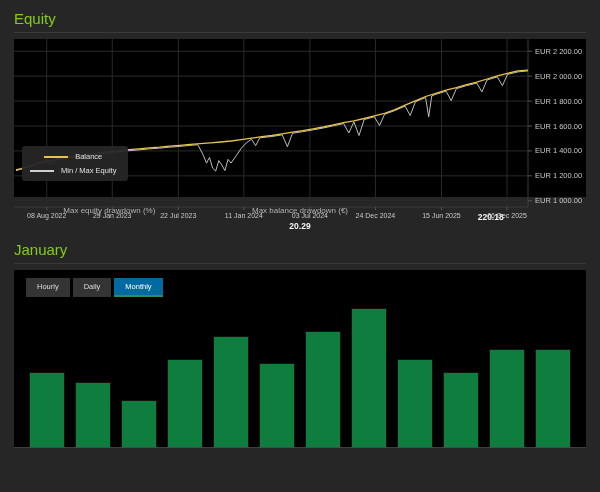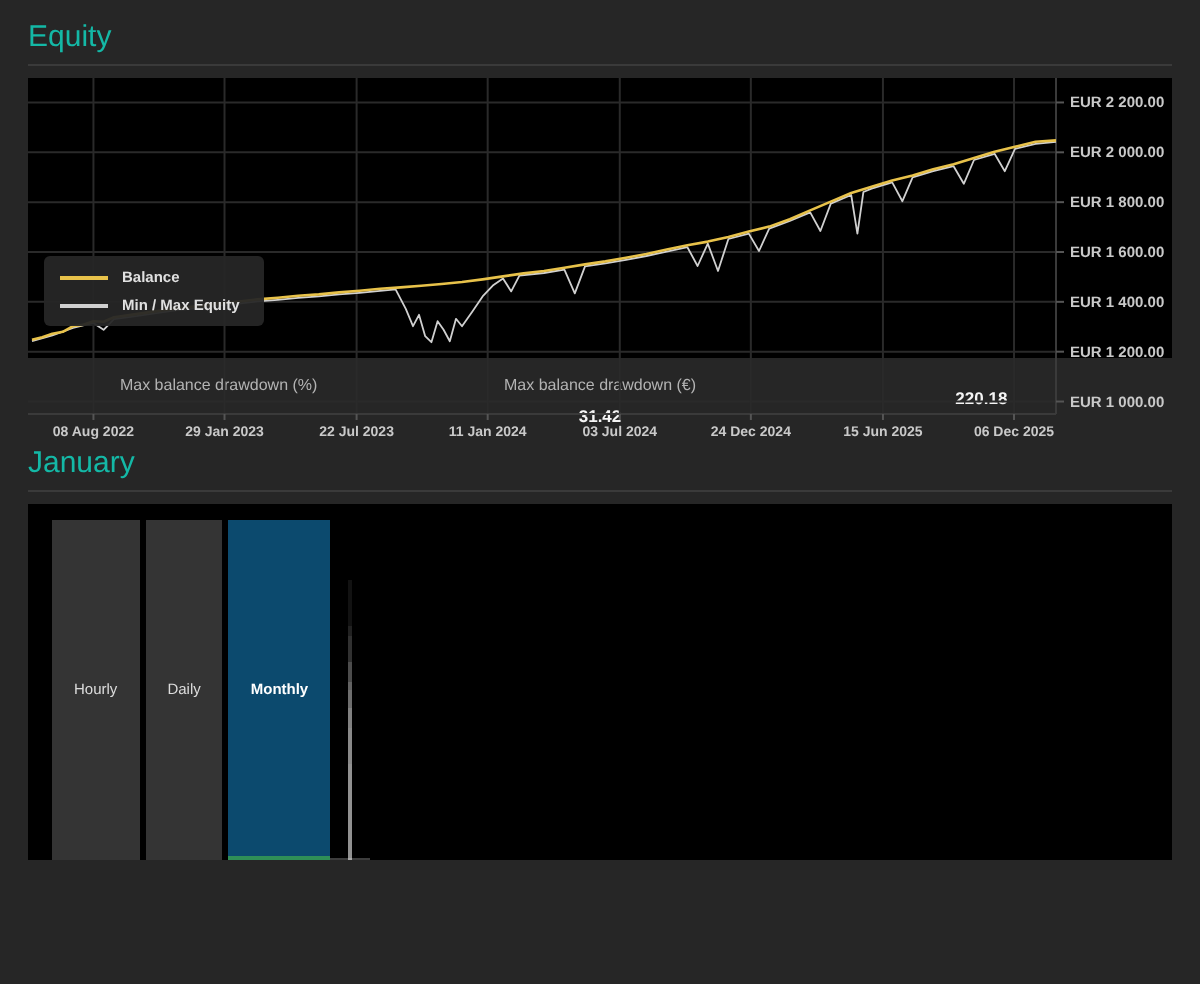--- a/index.html
+++ b/index.html
@@ -3,60 +3,60 @@
 <meta charset="utf-8">
 <style>
   * { box-sizing: border-box; margin: 0; padding: 0; }
   html,body { width:600px; height:492px; overflow:hidden; }
   body {
     background:#262626;
     font-family:"Liberation Sans", sans-serif;
     color:#e8e8e8;
   }
   .section-title {
-    font-size:15px; font-weight:400; color:#14b8a6;
+    font-size:15px; font-weight:400; color:#84cc16;
     margin:10px 14px 5px 14px;
   }
   .divider { border:none; border-top:1px solid #3a3a3a; margin:0 14px; }
   .panel {
     background:#000;
     margin:6px 14px 0 14px;
     position:relative;
   }
-  .equity-panel { height:140px;font-weight:bold; }
-  .entries-panel { height:178px; display:flex; flex-direction:row; }
+  .equity-panel { height:158px; }
+  .entries-panel { height:178px; display:flex; flex-direction:column; }
 
   
   .equity-panel svg { display:block; }
   .legend-box {
     position:absolute; left:8px; bottom:16px;
     background:rgba(38,38,38,0.95);
     border-radius:3px;
     padding:6px 12px 6px 8px;
-    display:flex; flex-direction:column; gap:5px;
+    display:flex; flex-direction:column; gap:5px;align-items:center;
   }
   .legend-item { display:flex; align-items:center; gap:7px; cursor:pointer; }
   .legend-swatch { width:24px; height:0; border-top-width:2px; border-top-style:solid; }
   .legend-label { font-size:7.5px; color:#e0e0e0; }
 
   
   .stats-row { display:flex; margin:9px 14px 0 14px; }
   .stat-cell { flex:1; text-align:center; }
   .stat-label { font-size:8px; color:#b3b3b3; }
   .stat-value { font-size:8.5px; color:#f5f5f5; font-weight:bold; margin-top:6px; }
 
   
   .tabs-row { display:flex; gap:3px; margin:8px 0 0 12px; }
   .tab {
     background:#343434; color:#dcdcdc;
     font-size:7.5px; padding:4px 11px 4px 11px;
     border:none; border-bottom:2px solid transparent;
     cursor:pointer; font-family:inherit;
   }
-  .tab.active { background:#0c4a6e; border-bottom-color:#2f8f57; color:#fff;font-weight:bold; }
+  .tab.active { background:#0369a1; border-bottom-color:#2f8f57; color:#fff; }
   .bars-plot {
     margin-top:auto;
     height:139px;
     display:flex; align-items:flex-end;
     padding:0 10px;
     border-bottom:1px solid #3d3d3d;
   }
   .bar-col { flex:1; display:flex; justify-content:center; align-items:flex-end; height:100%; }
   .bar { width:74%; background:#0e7d3d; outline:1px solid rgba(255,255,255,0.07); }
   .bars-labels { display:flex; padding:0 10px; height:17px; align-items:center; }
@@ -127,25 +127,25 @@
       </div>
       <div class="legend-item">
         <span class="legend-swatch" style="border-top-color: rgb(208, 208, 208);"></span>
         <span class="legend-label">Min / Max Equity</span>
       </div>
     </div>
 </div>
 
 <div class="stats-row" id="stats-row">
     <div class="stat-cell">
-      <div class="stat-label">Max balance drawdown (%)</div>
+      <div class="stat-label">Max equity drawdown (%)</div>
     </div>
     <div class="stat-cell">
       <div class="stat-label">Max balance drawdown (€)</div>
-      <div class="stat-value">31.42</div>
+      <div class="stat-value">20.29</div>
     </div>
     <div class="stat-cell">
       <div class="stat-value">220.18</div>
     </div>
   </div>
 
 <div class="section-title">January</div>
 <hr class="divider">
 
 <div class="panel entries-panel">

